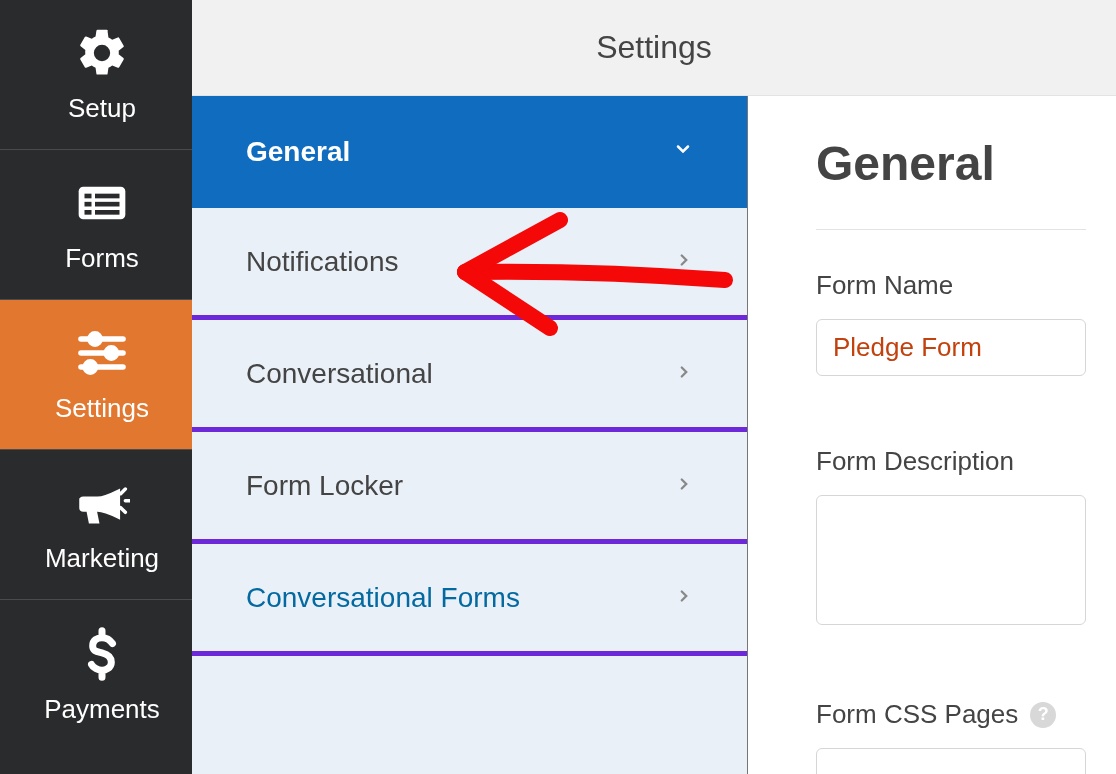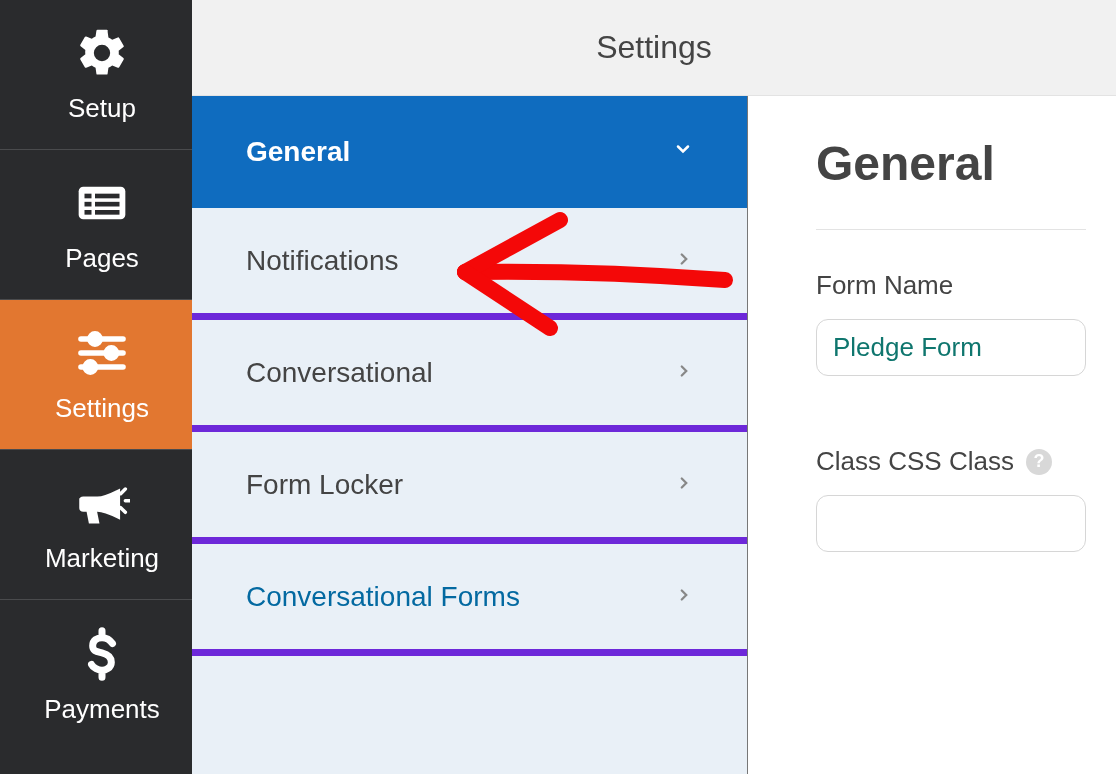--- a/index.html
+++ b/index.html
@@ -75,21 +75,21 @@
     border-right: 1px solid #777;
     display: flex;
     flex-direction: column;
   }
   .settings-item {
     height: 112px;
     display: flex;
     align-items: center;
     justify-content: space-between;
     padding: 0 54px;
-    border-bottom: 7px solid #6d28d9;
+    border-bottom: 5px solid #6d28d9;
     font-size: 28px;
     color: #444;
     cursor: pointer;
   }
   .settings-item.active {
     background: #0f6cbf;
     color: #fff;
     font-weight: 600;
     border-bottom: none;
   }
@@ -137,24 +137,24 @@
     color: #fff;
     font-size: 18px;
     font-weight: 700;
     display: inline-flex;
     align-items: center;
     justify-content: center;
   }
   .field-input, .field-textarea {
     width: 100%;
     border: 1px solid #d6d6d6;
-    border-radius: 12px;
+    border-radius: 6px;
     font-size: 26px;
     padding: 12px 16px;
-    color: #0f766e;
+    color: #c2410c;
     background: #fff;
     font-family: inherit;
   }
   .field-textarea {
     height: 130px;
     resize: none;
   }
   .field-group { margin-bottom: 70px; }
 
   
@@ -187,21 +187,21 @@
       <svg viewBox="0 0 24 24" fill="white">
           <rect x="2" y="5" width="20" height="14" rx="2" ry="2" fill="white"></rect>
           <rect x="4.5" y="8" width="3" height="2" fill="#2a2b2d"></rect>
           <rect x="9" y="8" width="10.5" height="2" fill="#2a2b2d"></rect>
           <rect x="4.5" y="11.5" width="3" height="2" fill="#2a2b2d"></rect>
           <rect x="9" y="11.5" width="10.5" height="2" fill="#2a2b2d"></rect>
           <rect x="4.5" y="15" width="3" height="2" fill="#2a2b2d"></rect>
           <rect x="9" y="15" width="10.5" height="2" fill="#2a2b2d"></rect>
         </svg>
     </span>
-    <span class="iconbar-label">Pages</span>
+    <span class="iconbar-label">Forms</span>
   </div>
 
   <div class="iconbar-item active">
     <span class="icon">
       <svg viewBox="0 0 24 24" fill="none" stroke="white" stroke-width="2.4" stroke-linecap="round">
         <line x1="3" y1="6" x2="21" y2="6"></line>
           <circle cx="9" cy="6" r="2.2" fill="white"></circle>
         <line x1="3" y1="12" x2="21" y2="12"></line>
           <circle cx="16" cy="12" r="2.2" fill="white"></circle>
         <line x1="3" y1="18" x2="21" y2="18"></line>
@@ -286,24 +286,28 @@
 </div>
 
 <div class="panel">
   <h1>General</h1>
 
   <div class="field-group">
     <div class="field-label">Form Name</div>
     <input class="field-input" type="text" value="Pledge Form" style="">
   </div>
 
+  <div class="field-group">
+    <div class="field-label">Form Description</div>
+    <textarea class="field-textarea" style=""></textarea>
+  </div>
 
   <div class="field-group">
     <div class="field-label">
-      <span>Class CSS Class</span>
+      <span>Form CSS Pages</span>
       <span class="help-icon">?</span>
     </div>
     <input class="field-input" type="text" style="">
   </div>
 </div>
 
 <svg class="annotation" viewBox="0 0 300 130">
   <g stroke="#f40808" stroke-width="16" stroke-linecap="round" fill="none">
     <path d="M285 70 Q 150 60 25 62"></path>
     <path d="M25 62 L 120 10"></path>

